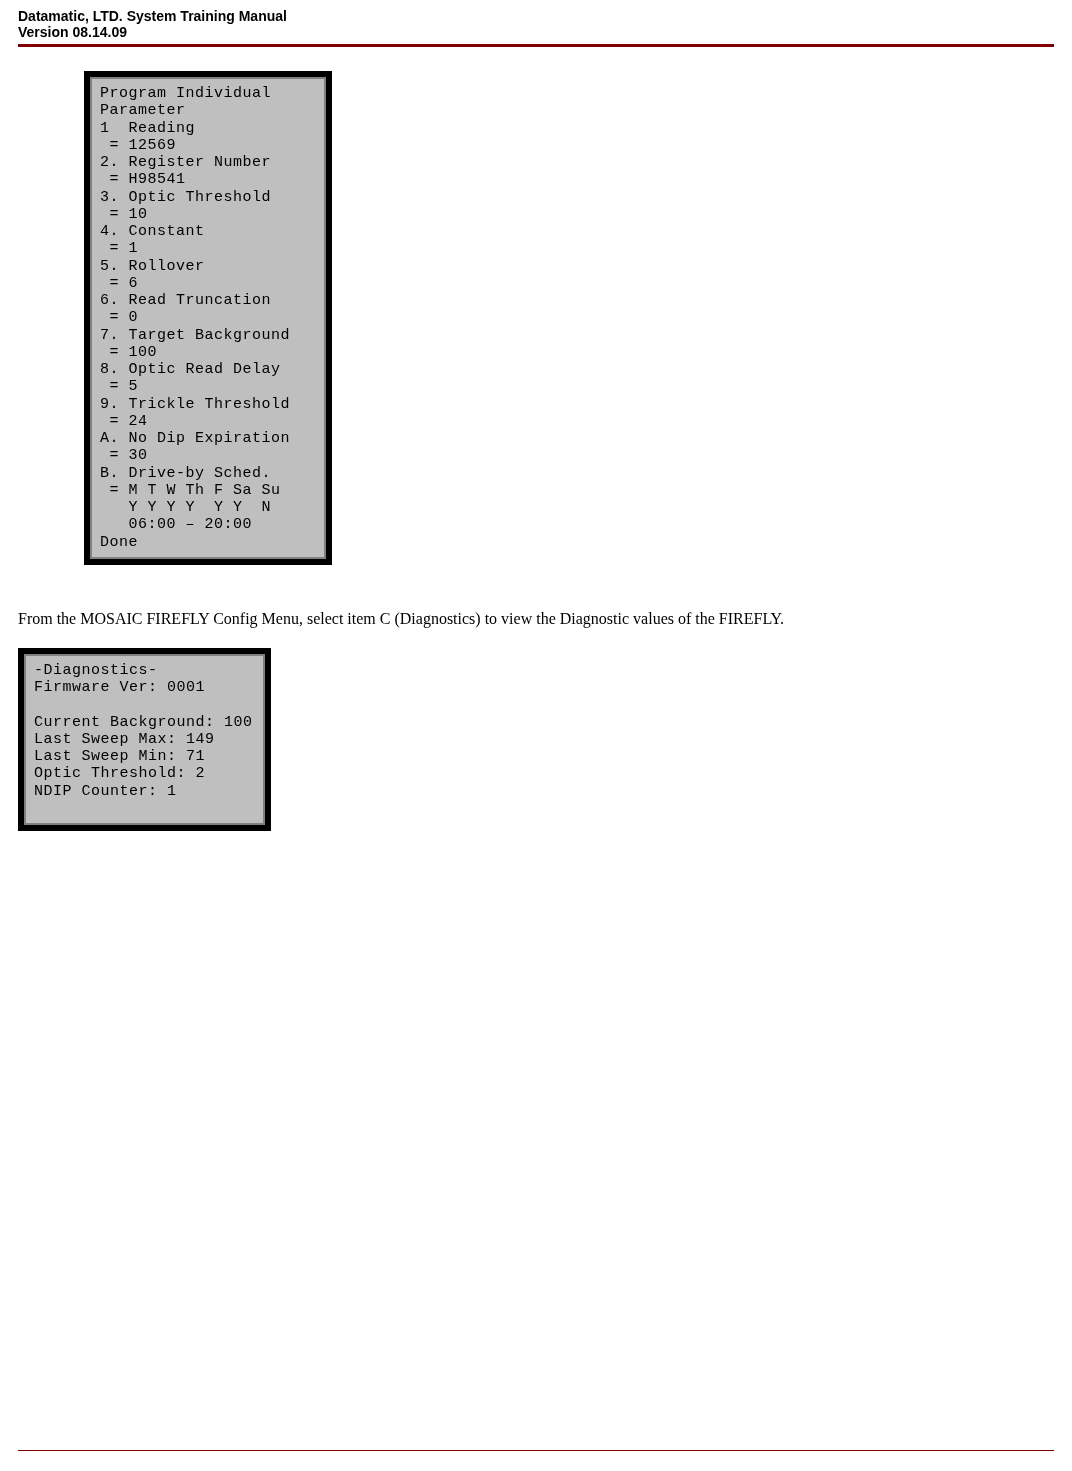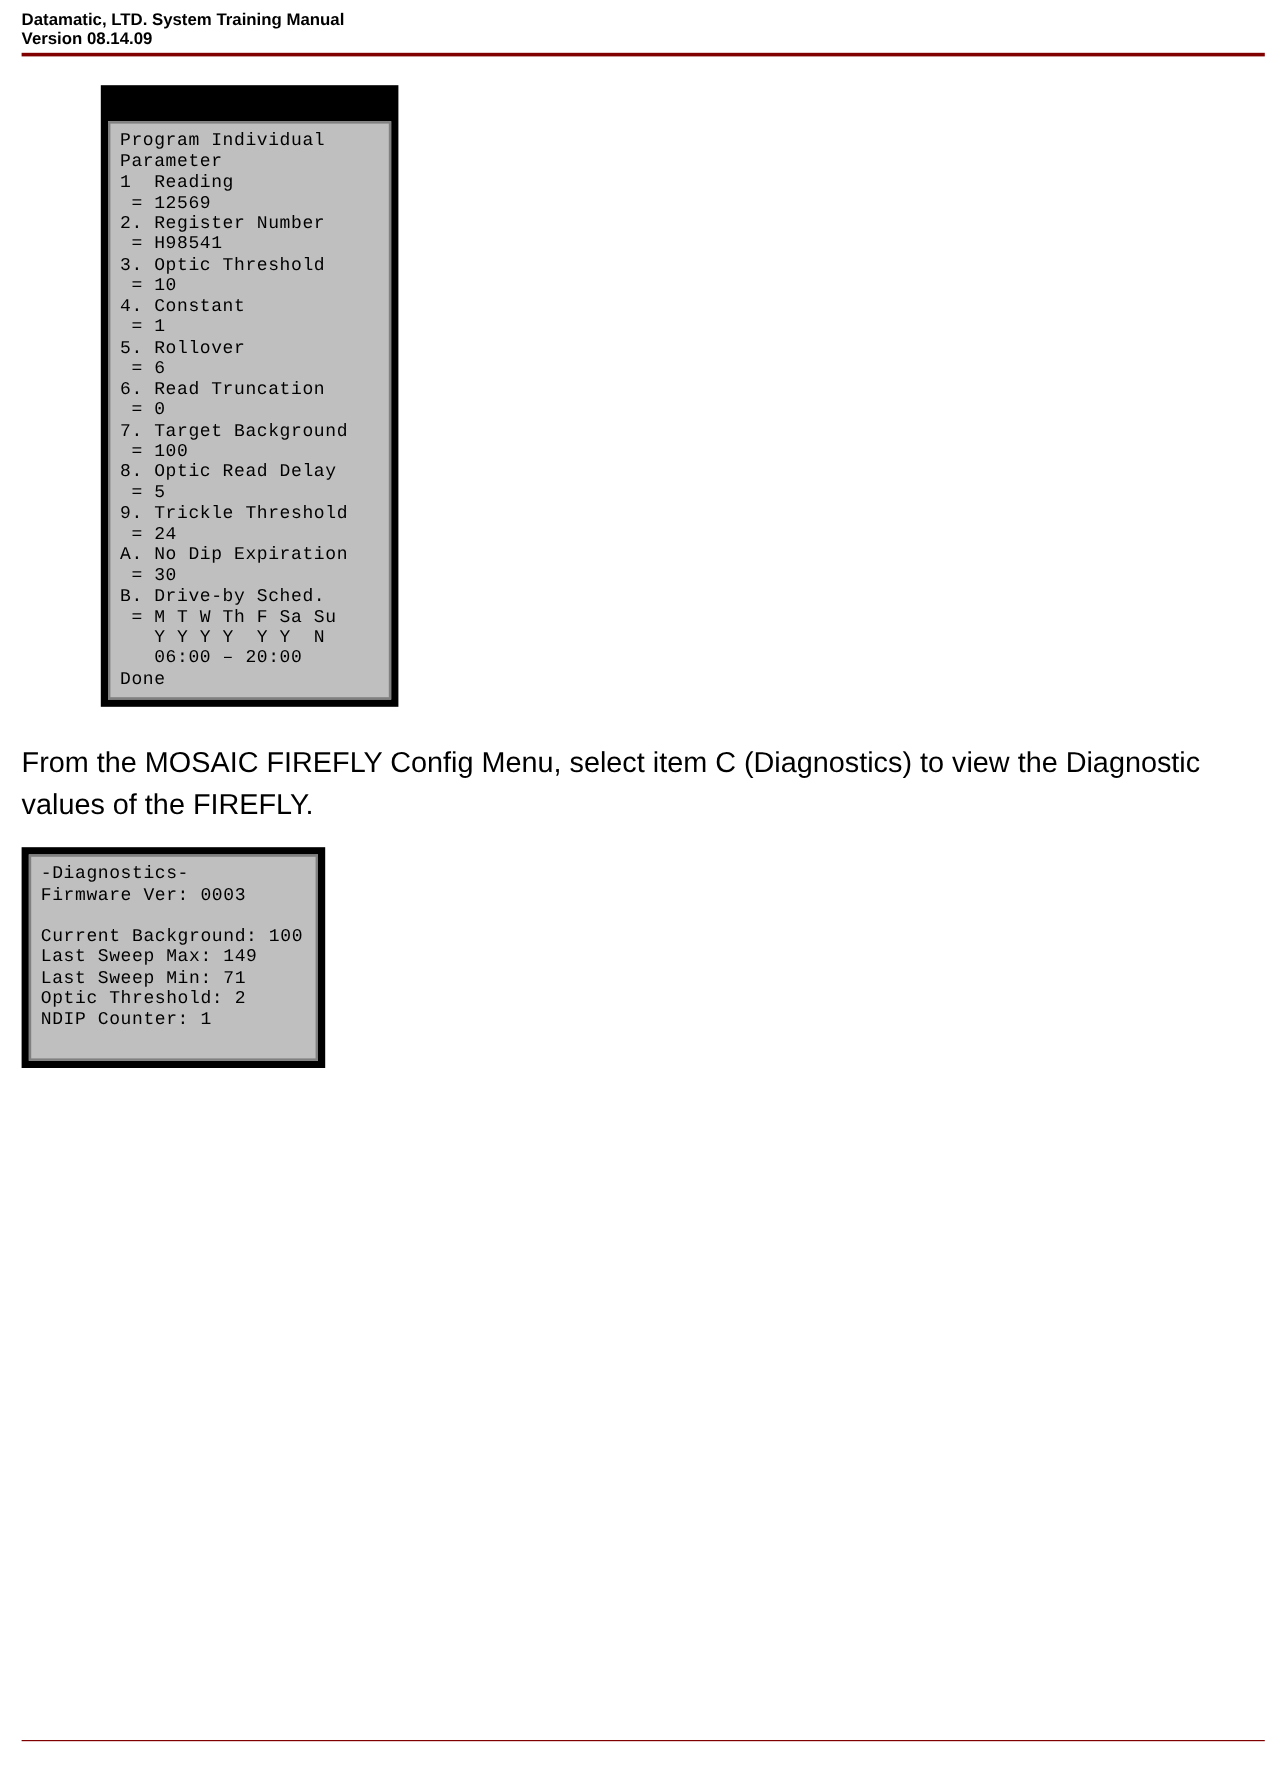--- a/index.html
+++ b/index.html
@@ -43,27 +43,26 @@
     font-size: 15px;
     line-height: 1.15;
     letter-spacing: 0.5px;
     color: #000;
     border: 2px solid #808080;
     white-space: pre;
     min-width: 228px;
   }
   .screen-inner.first {
     min-width: 236px;
-    margin-top: 24px;
   }
   .body-text {
-    font-family: Liberation Sans, sans-serif;
-    font-size: 24px;
+    font-family: Liberation Serif, serif;
+    font-size: 16px;
     line-height: 1.45;
-    margin: 10px 0 18px 0;
+    margin: 22px 0 18px 0;
   }
   .footer {
     position: absolute;
     left: 18px;
     right: 18px;
     bottom: 14px;
   }
   .footer-rule {
     height: 1px;
     background: #800000;
@@ -118,21 +117,21 @@
 <span>   06:00 – 20:00</span>
 <span>Done</span></div>
 </div>
 
 
 <p class="body-text">From the MOSAIC FIREFLY Config Menu, select item C  (Diagnostics) to view the Diagnostic values of the FIREFLY.</p>
 
 
 <div class="screen-box second">
   <div class="screen-inner"><span>-Diagnostics-</span>
-<span>Firmware Ver: 0003</span>
+<span>Firmware Ver: 0001</span>
 <span></span>
 <span>Current Background: 100</span>
 <span>Last Sweep Max: 149</span>
 <span>Last Sweep Min: 71</span>
 <span>Optic Threshold: 2</span>
 <span>NDIP Counter: 1</span>
 
 </div>
 </div>
 

